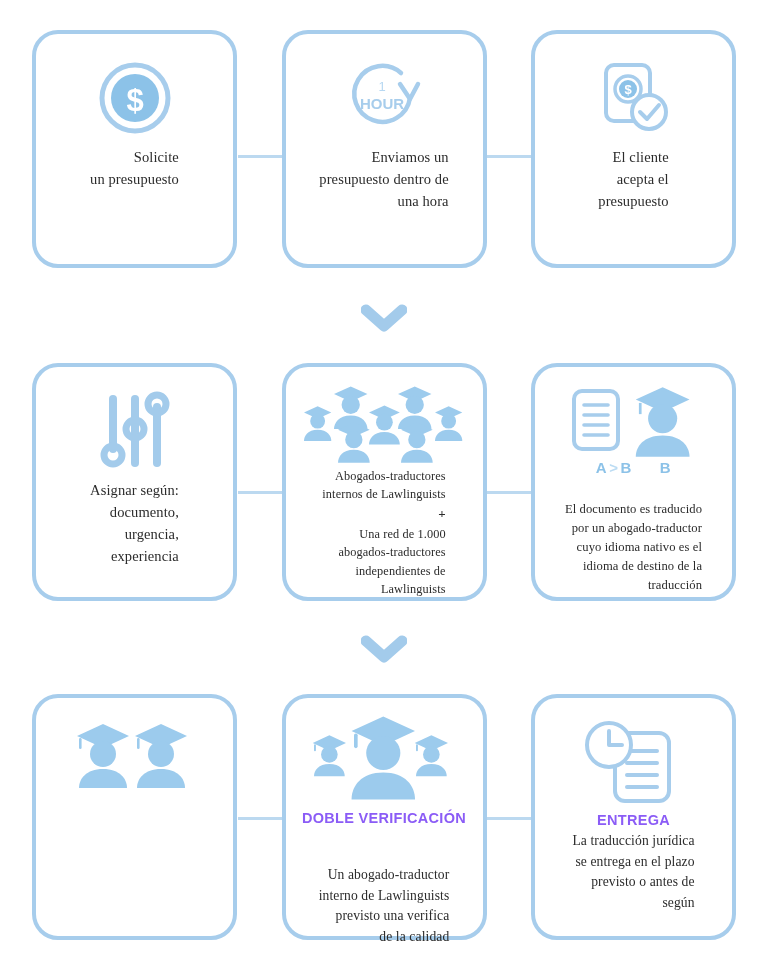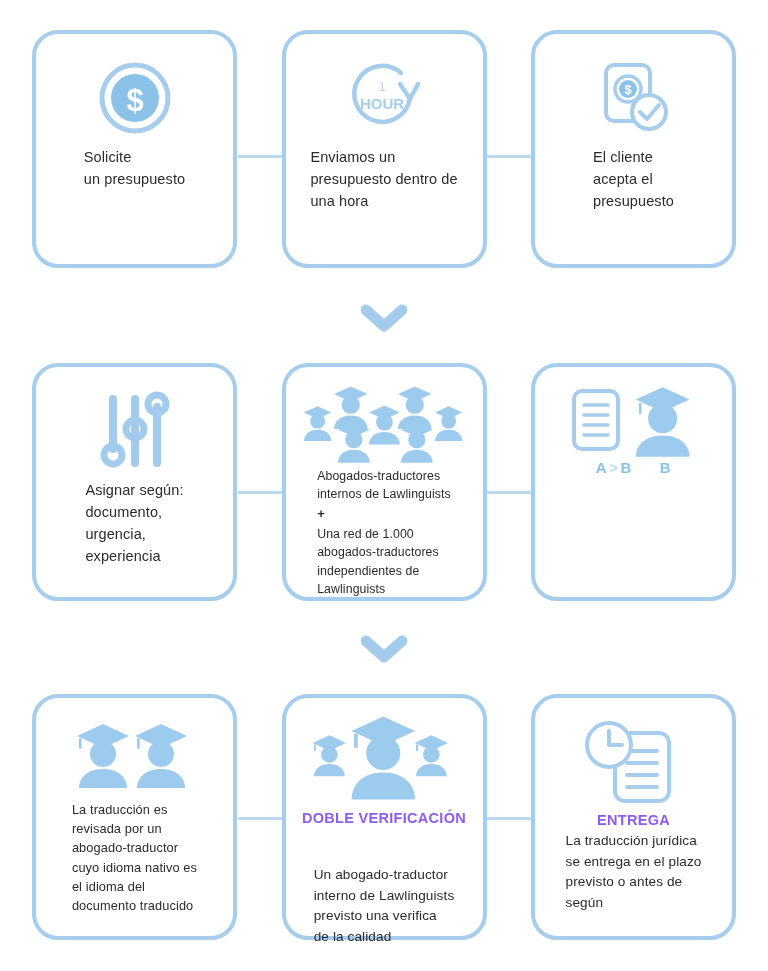--- a/index.html
+++ b/index.html
@@ -50,23 +50,24 @@
     align-items: center;
     justify-content: center;
     width: 100%;
   }
   .icon-slot.short { height: 88px; }
 
   .card-text {
     color: #2b2b2b;
     font-size: 14.5px;
     line-height: 1.52;
-    text-align: left;
+    text-align: right;
     letter-spacing: 0.1px;
     padding: 0 4px;
+    font-family: Liberation Serif, serif;
   }
   .card-text.small {
     font-size: 12.3px;
     line-height: 1.5;
   }
   .card-title {
     color: #8b5cf6;
     font-size: 14.5px;
     font-weight: bold;
     text-align: center;
@@ -277,20 +278,27 @@
             <path d="M22 45 C5 45 -2 55 -2 64 L46 64 C46 55 39 45 22 45 Z"></path>
           </g>
         </svg>
       </div>
       <div class="ab-row">
         <span>
           <span>A</span><span class="gt">&gt;</span><span>B</span>
         </span>
         <span>B</span>
       </div>
+      <div class="card-text small" style="font-size:12.6px;">
+        <div>El documento es traducido</div>
+        <div>por un abogado-traductor</div>
+        <div>cuyo idioma nativo es el</div>
+        <div>idioma de destino de la</div>
+        <div>traducción</div>
+      </div>
     </div>
   </div>
 
   <div class="row" id="row-3">
 
     <div class="card tall">
       <div class="icon-slot" style="height:86px;">
         <svg width="128" height="82" viewBox="0 0 128 82">
           <g fill="#9ccbed">
             <g transform="translate(8,6) scale(1.0)">
@@ -300,28 +308,20 @@
               <path d="M24 47 C7 47 0 57 0 66 L48 66 C48 57 41 47 24 47 Z"></path>
             </g>
             <g transform="translate(66,6) scale(1.0)">
               <path d="M24 2 L50 14 L24 26 L-2 14 Z"></path>
               <rect x="0" y="16" width="2.6" height="11" rx="1.3"></rect>
               <circle cx="24" cy="32" r="13"></circle>
               <path d="M24 47 C7 47 0 57 0 66 L48 66 C48 57 41 47 24 47 Z"></path>
             </g>
           </g>
         </svg>
-      </div>
-      <div class="card-text small" style="font-size:12.8px;">
-        <div>La traducción es</div>
-        <div>revisada por un</div>
-        <div>abogado-traductor</div>
-        <div>cuyo idioma nativo es</div>
-        <div>el idioma del</div>
-        <div>documento traducido</div>
       </div>
     </div>
 
     <div class="card tall">
       <div class="icon-slot" style="height:100px;">
         <svg width="160" height="96" viewBox="0 0 160 96">
           <g fill="#9ccbed">
 
             <g transform="translate(10,20) scale(0.64)">
               <path d="M24 2 L50 14 L24 26 L-2 14 Z"></path>

